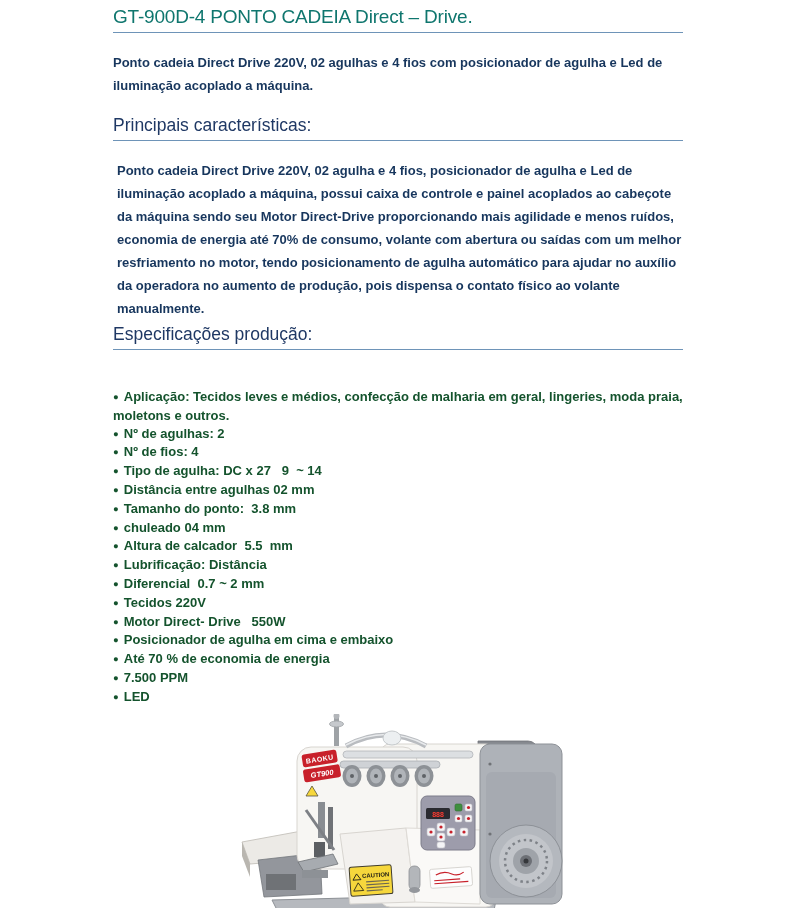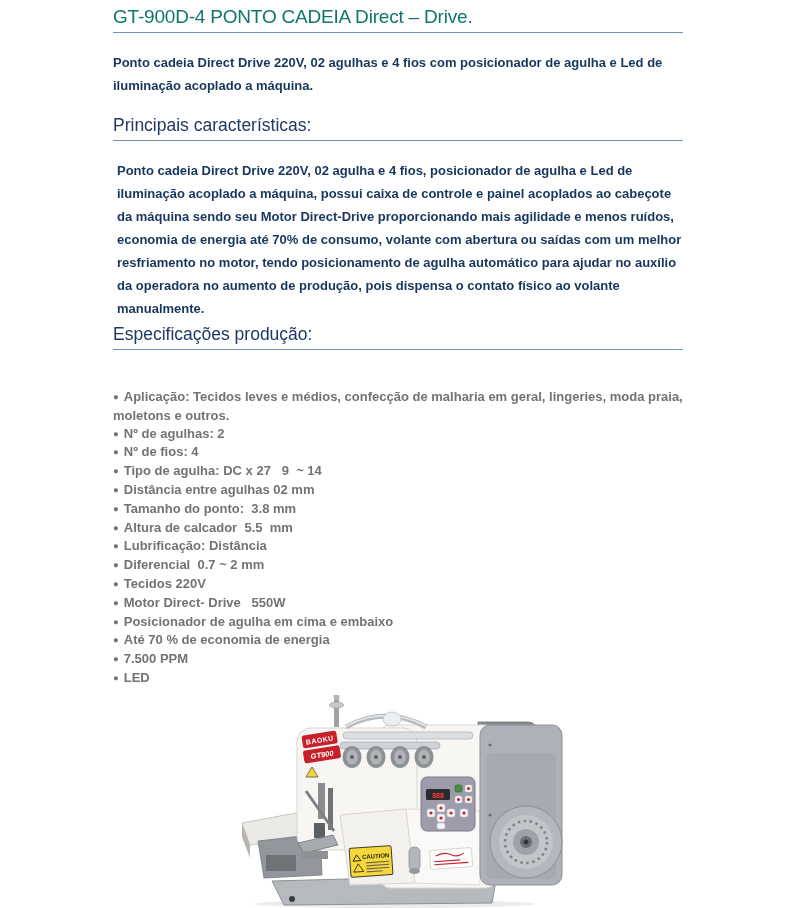--- a/index.html
+++ b/index.html
@@ -20,21 +20,21 @@
     color:#1F3864;font-size:17.5px;font-weight:400;margin:16px 0 0 0;line-height:24px;
   }
   .section-heading.tight{margin-top:2px;}
   .features-body{
     color:#17365D;font-weight:700;font-size:13px;line-height:23px;margin:18px 0 0 4px;
   }
   .specs-list{
     list-style:none;margin:38px 0 0 0;padding:0;
   }
   .specs-list li{
-    color:#737373;font-weight:700;font-size:13px;line-height:17.8px;
+    color:#14532d;font-weight:700;font-size:13px;line-height:17.8px;
     white-space:pre-wrap;
   }
   .specs-list li::before{
     content:"●";font-size:9.5px;margin-right:5px;position:relative;top:-1px;
   }
   .machine-figure{margin:7px 0 0 127px;width:326px;height:213px;}
   .machine-figure svg{display:block;}
   svg text{font-family:"Liberation Sans",sans-serif;}
 </style>
 </head>
@@ -55,20 +55,21 @@
   <h2 class="section-heading tight">Especificações produção:</h2>
   <hr class="rule">
 
   <ul class="specs-list">
     <li>Aplicação: Tecidos leves e médios, confecção de malharia em geral, lingeries, moda praia, moletons e outros.</li>
     <li>Nº de agulhas: 2</li>
     <li>Nº de fios: 4</li>
     <li>Tipo de agulha: DC x 27   9  ~ 14</li>
     <li>Distância entre agulhas 02 mm</li>
     <li>Tamanho do ponto:  3.8 mm</li>
+    <li>chuleado 04 mm</li>
     <li>Altura de calcador  5.5  mm</li>
     <li>Lubrificação: Distância</li>
     <li>Diferencial  0.7 ~ 2 mm</li>
     <li>Tecidos 220V</li>
     <li>Motor Direct- Drive   550W</li>
     <li>Posicionador de agulha em cima e embaixo</li>
     <li>Até 70 % de economia de energia</li>
     <li>7.500 PPM</li>
     <li>LED</li>
   </ul>

